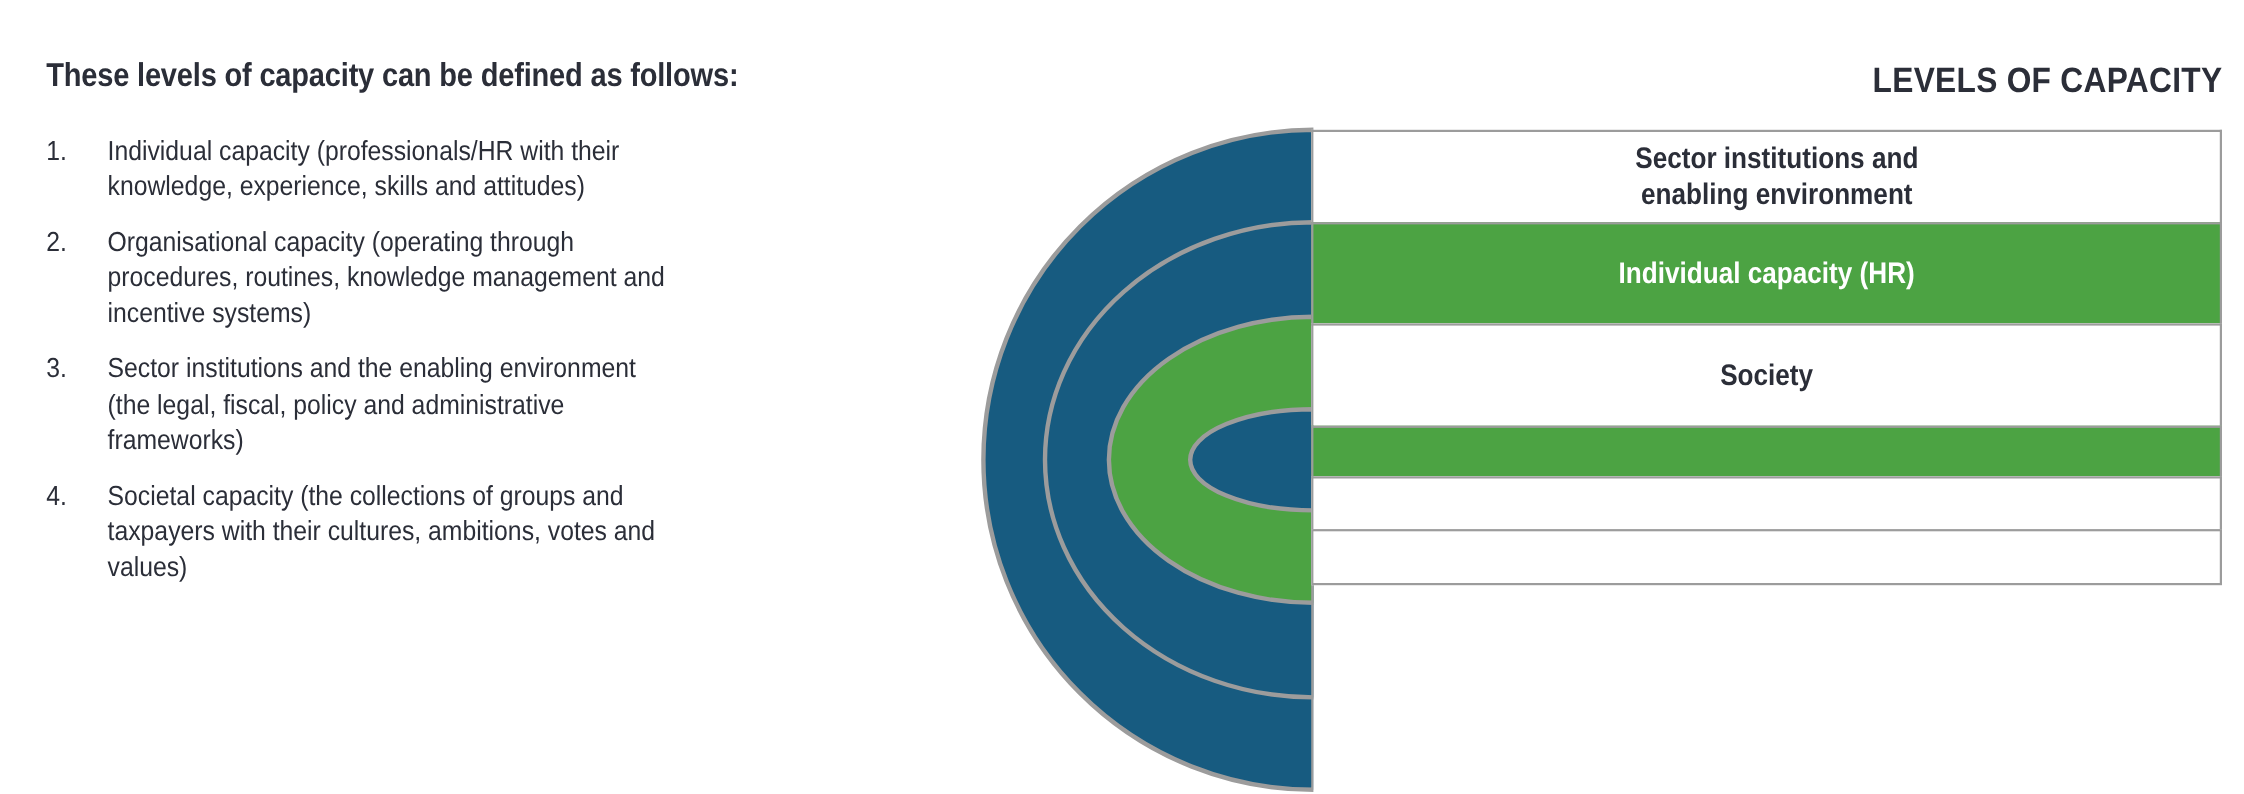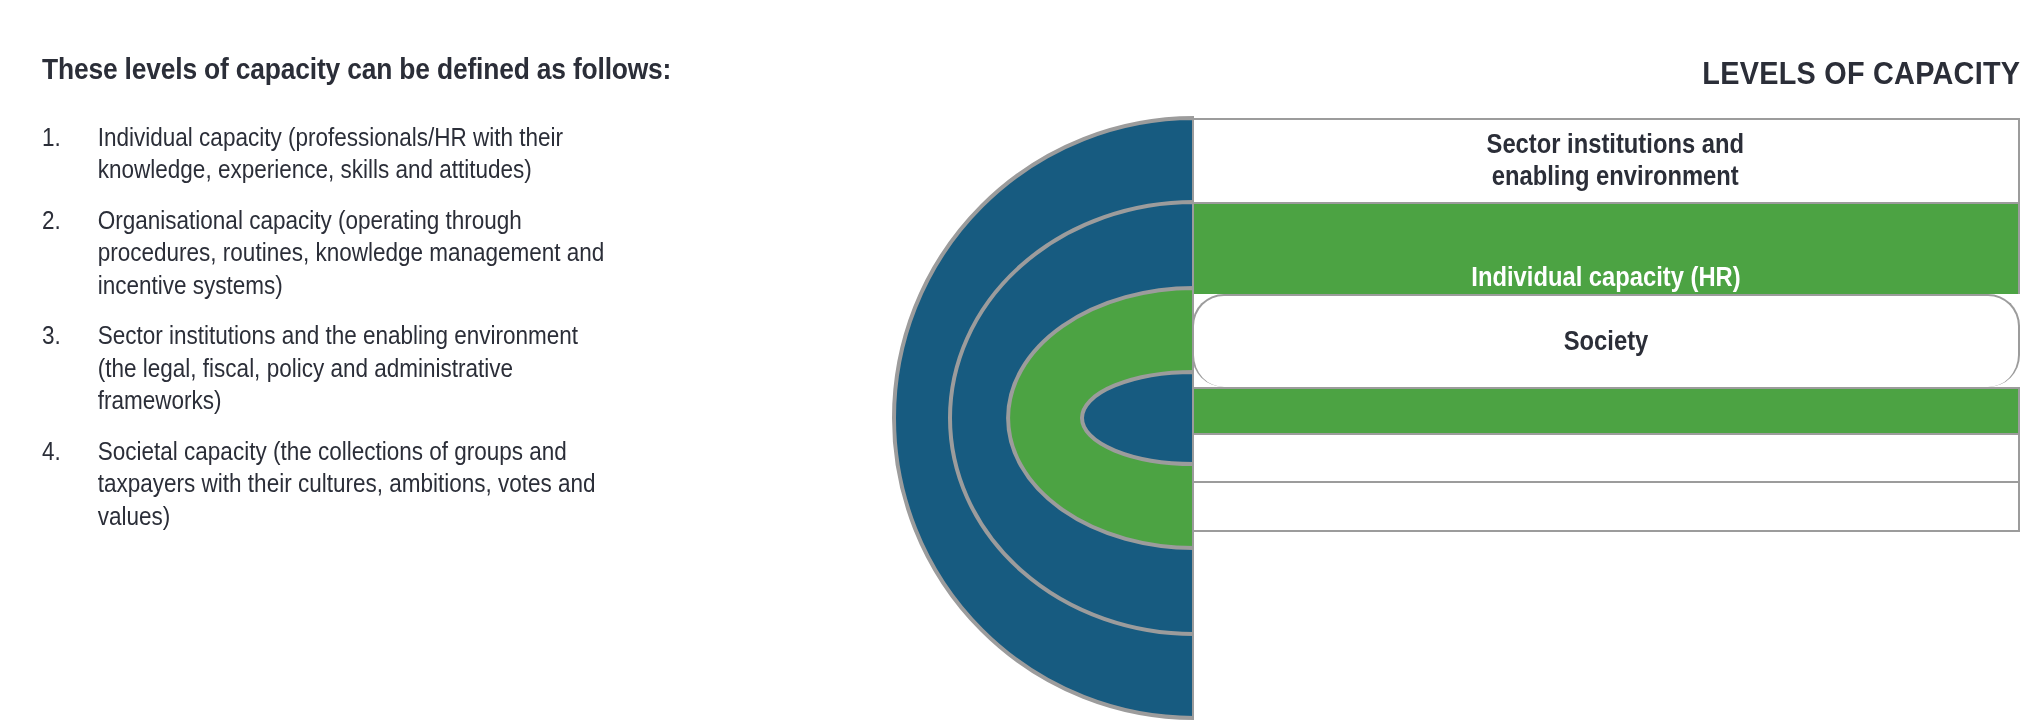--- a/index.html
+++ b/index.html
@@ -95,21 +95,21 @@
     background:#ffffff;
   }
   .box:last-child{border-bottom:2px solid #9c9c9c;}
   .box-label{
     font-size:27px;
     font-weight:bold;
     line-height:1.18;
     transform:scaleX(0.88);
     color:#2b2e38;
   }
-  .box.green{background:#4ca343;align-items:flex-end;}
+  .box.green{background:#4ca343;}
   .box.green .box-label{color:#ffffff;}
   .box.green.empty{background:#4ca343;}
 </style>
 </head>
 <body>
 
 <div id="root">
 
   <div class="left-col">
     <div class="lead">These levels of capacity can be defined as follows:</div>
@@ -150,21 +150,21 @@
         </g>
     </svg>
 
     <div class="boxes" id="box-host">
         <div class="box" style="height: 84px; padding-left: 18px;">
           <div class="box-label">Sector institutions and<br>enabling environment</div>
         </div>
         <div class="box green" style="height: 92px;">
           <div class="box-label">Individual capacity (HR)</div>
         </div>
-        <div class="box" style="height: 93px; border-radius: 32px;">
+        <div class="box" style="height: 93px;">
           <div class="box-label">Society</div>
         </div>
         <div class="box green empty" style="height: 46px;">
           <div class="box-label"></div>
         </div>
         <div class="box empty" style="height: 48px;">
           <div class="box-label"></div>
         </div>
         <div class="box empty" style="height: 51px;">
           <div class="box-label"></div>

